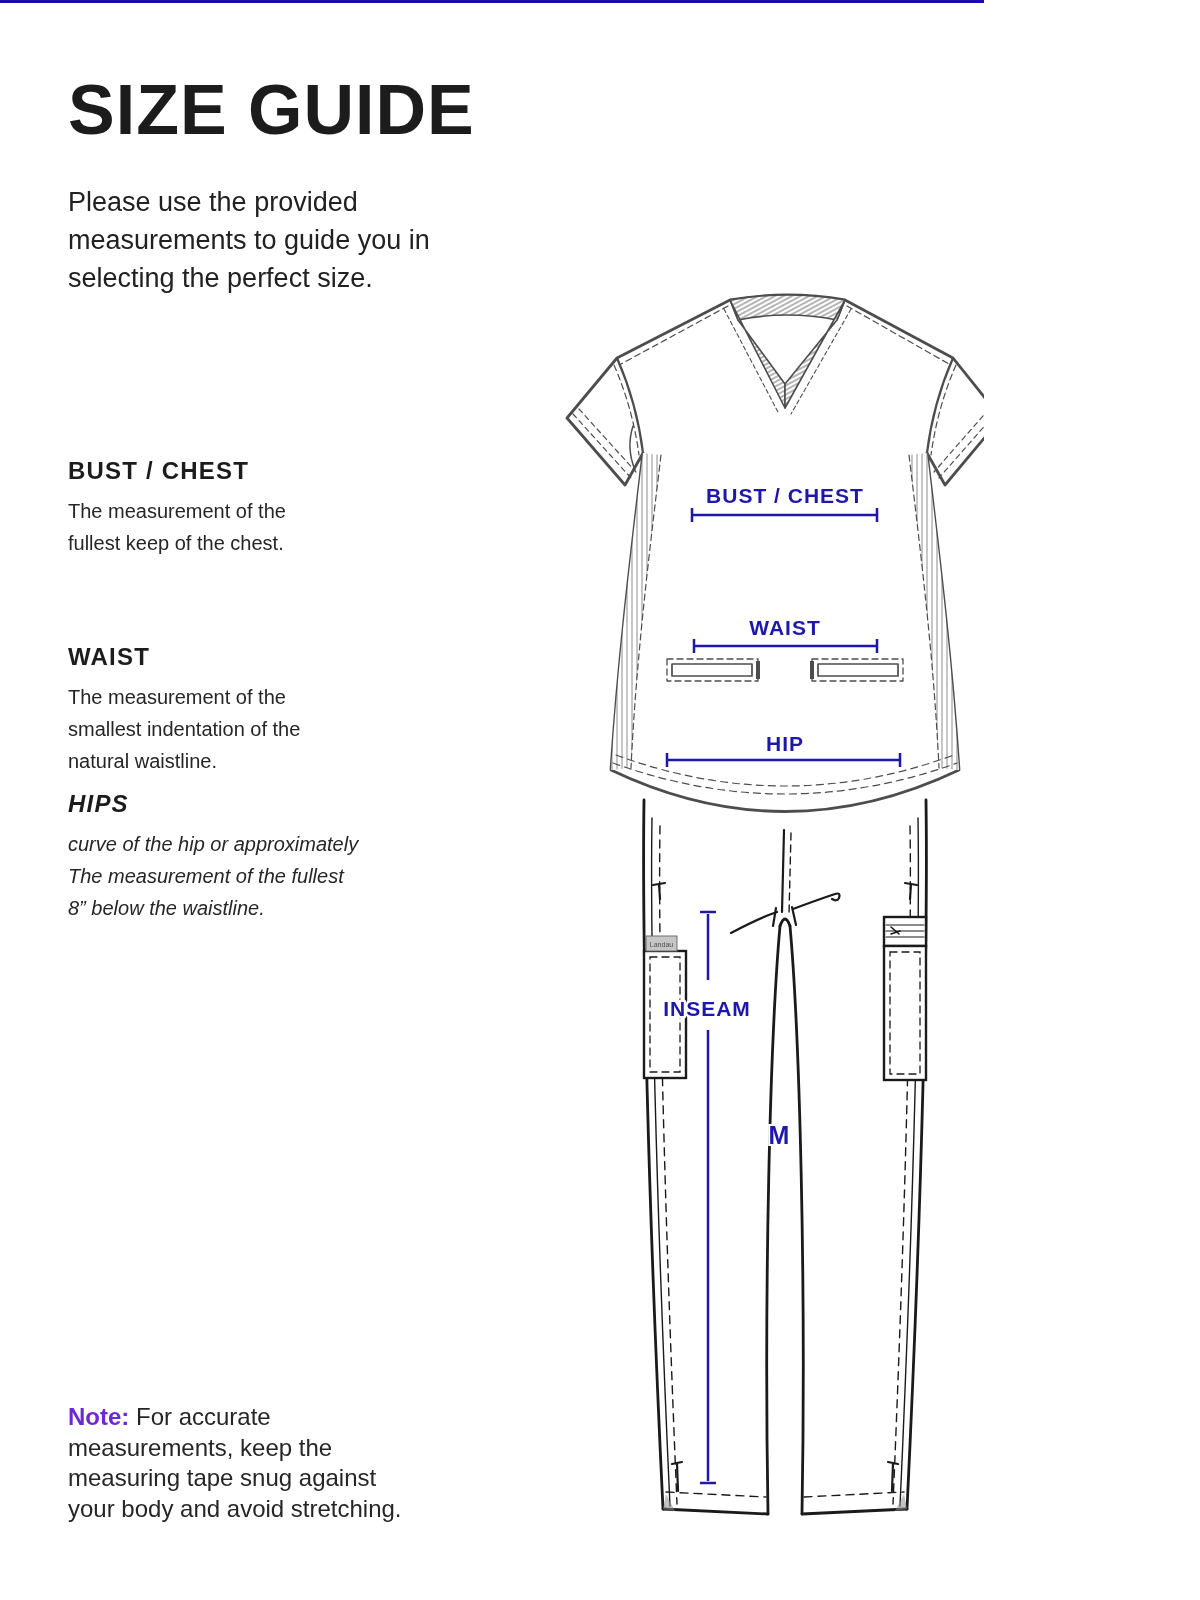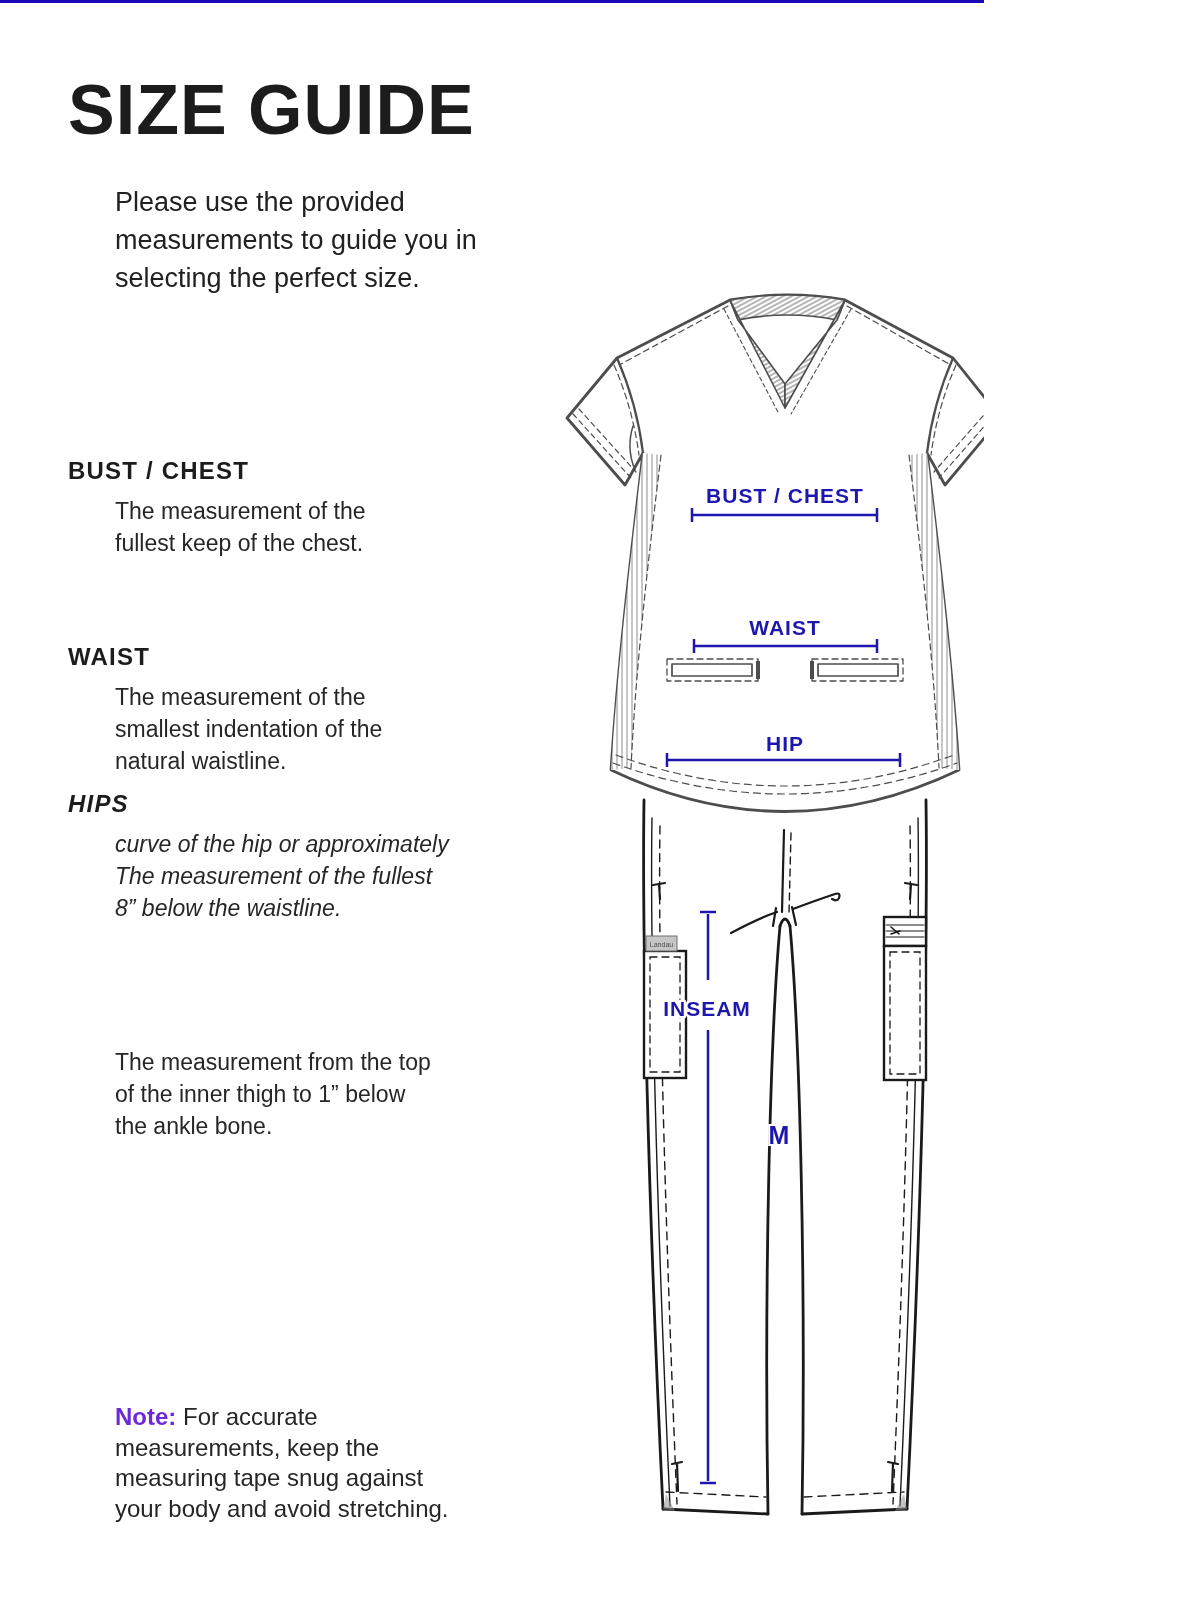--- a/index.html
+++ b/index.html
@@ -2,25 +2,25 @@
 <html><head>
 <meta charset="utf-8">
 <style>
   html,body{margin:0;padding:0;background:#fff;}
   .canvas{position:relative;width:984px;height:1600px;background:#fff;overflow:hidden;
           font-family:"Liberation Sans",sans-serif;color:#1f1f1f;}
   .topbar{position:absolute;left:0;top:0;width:1200px;height:3px;}
   .h1{position:absolute;left:68px;top:74px;font-size:70px;line-height:72px;font-weight:800;
       letter-spacing:1px;color:#1c1c1c;white-space:nowrap;}
   .intro{position:absolute;left:68px;top:183px;font-size:27px;line-height:38px;color:#212121;}
-  .line{display:block;white-space:nowrap;margin-left:47px;}
+  .line{display:block;white-space:nowrap;}
   .section{position:absolute;left:68px;}
   .sec-h{font-size:24px;line-height:28px;font-weight:700;letter-spacing:1.2px;color:#1c1c1c;
          margin:0 0 10px 0;white-space:nowrap;}
-  .sec-b{font-size:23px;line-height:32px;color:#262626;}
+  .sec-b{font-size:20px;line-height:32px;color:#262626;}
   .note{position:absolute;left:68px;top:1402px;font-size:24px;line-height:30.5px;color:#262626;}
   .note b{color:#6d28d9;}
   .diagram{position:absolute;left:515px;top:278px;width:490px;height:1270px;}
   .sliver{position:absolute;}
   svg text.blab{font-family:"Liberation Sans",sans-serif;font-weight:700;font-size:21px;
       letter-spacing:1px;paint-order:stroke;stroke:#fff;stroke-width:5px;stroke-linejoin:round;}
   svg text.blab-m{font-family:"Liberation Sans",sans-serif;font-weight:700;font-size:25px;
       paint-order:stroke;stroke:#fff;stroke-width:4px;}
   svg text.tag-t{font-family:"Liberation Sans",sans-serif;font-size:7px;fill:#4d4d4d;}
 </style>
@@ -59,25 +59,20 @@
   <div class="section" style="top:790px;font-style:italic;">
     <h3 class="sec-h">HIPS</h3>
     <div class="sec-b">
       <span class="line">curve of the hip or approximately</span>
       <span class="line">The measurement of the fullest</span>
       <span class="line">8” below the waistline.</span>
     </div>
   </div>
 
   <div class="section" style="top:1046px;">
-    <div class="sec-b">
-      <span class="line">The measurement from the top</span>
-      <span class="line">of the inner thigh to 1” below</span>
-      <span class="line">the ankle bone.</span>
-    </div>
   </div>
 
   <div class="note">
     <span class="line"><b>Note:</b>&nbsp;<span>For accurate</span></span>
     <span class="line">measurements, keep the</span>
     <span class="line">measuring tape snug against</span>
     <span class="line">your body and avoid stretching.</span>
   </div>
 
   <svg class="diagram" viewBox="0 0 490 1270">

